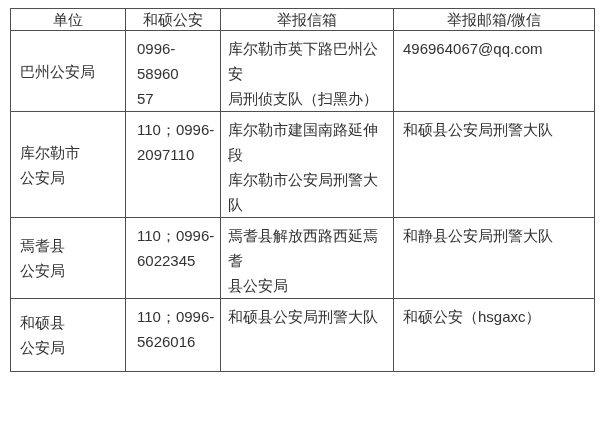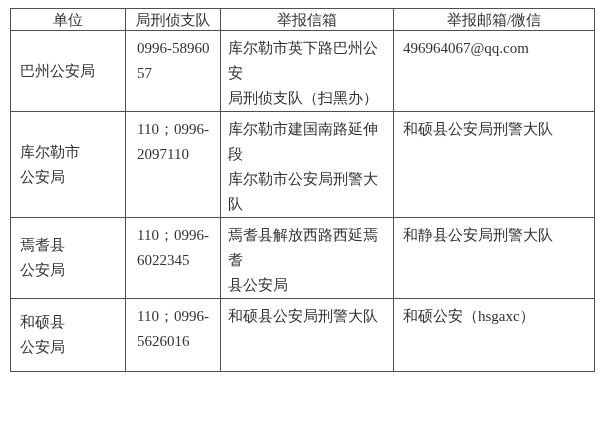--- a/index.html
+++ b/index.html
@@ -6,21 +6,21 @@
     margin: 0;
     padding: 0;
     background: #ffffff;
   }
   .page {
     position: relative;
     width: 600px;
     height: 384px;
     overflow: hidden;
     background: #ffffff;
-    font-family: Liberation Serif, serif;
+    font-family: Liberation Sans, sans-serif;
     color: #333333;
   }
   table.contacts {
     position: absolute;
     left: 10px;
     top: 8px;
     width: 584px;
     border-collapse: collapse;
     table-layout: fixed;
   }
@@ -42,21 +42,21 @@
     padding: 0;
   }
   td.unit {
     vertical-align: middle;
     text-align: left;
     padding: 0 21px 0 9px;
   }
   td.phone {
     vertical-align: top;
     text-align: left;
-    padding: 5px 4px 12px 11px;
+    padding: 5px 4px 0 11px;
   }
   td.mailbox {
     vertical-align: top;
     text-align: left;
     padding: 5px 4px 0 7px;
     margin-left: 44px;
   }
   td.wechat {
     vertical-align: top;
     text-align: left;
@@ -74,21 +74,21 @@
   <table class="contacts">
     <colgroup>
       <col style="width:115px">
       <col style="width:95px">
       <col style="width:173px">
       <col style="width:201px">
     </colgroup>
     <thead>
       <tr>
         <th>单位</th>
-        <th>局刑侦支队</th>
+        <th>和硕公安</th>
         <th>举报信箱</th>
         <th>举报邮箱/微信</th>
       </tr>
     </thead>
     <tbody>
       <tr class="r1">
         <td class="unit">巴州公安局</td>
         <td class="phone">0996-58960
 57</td>
         <td class="mailbox">库尔勒市英下路巴州公安

